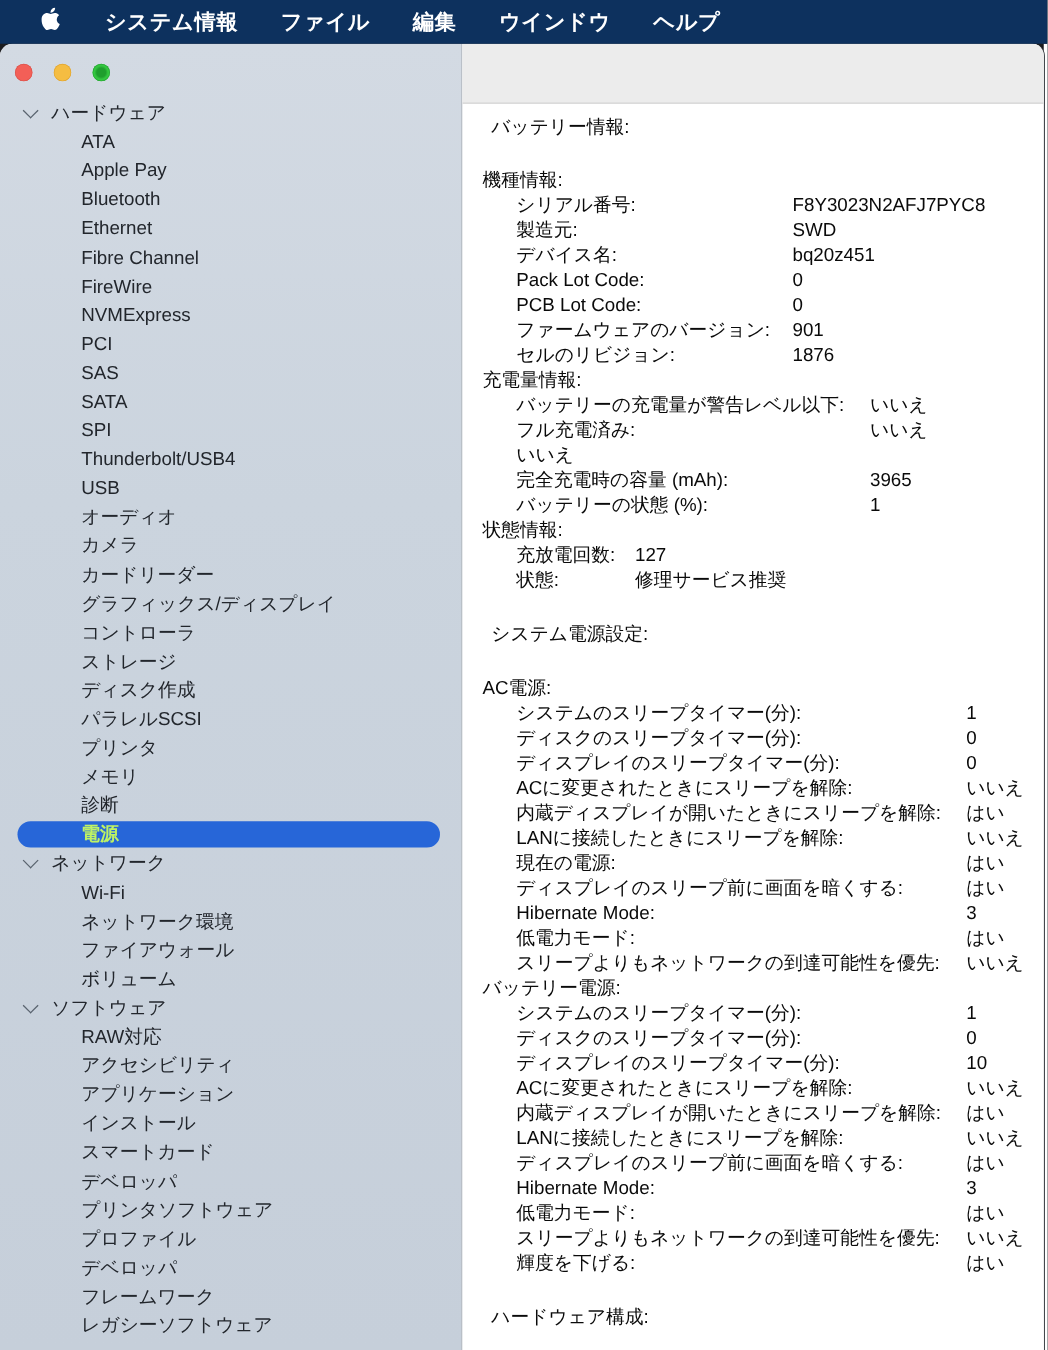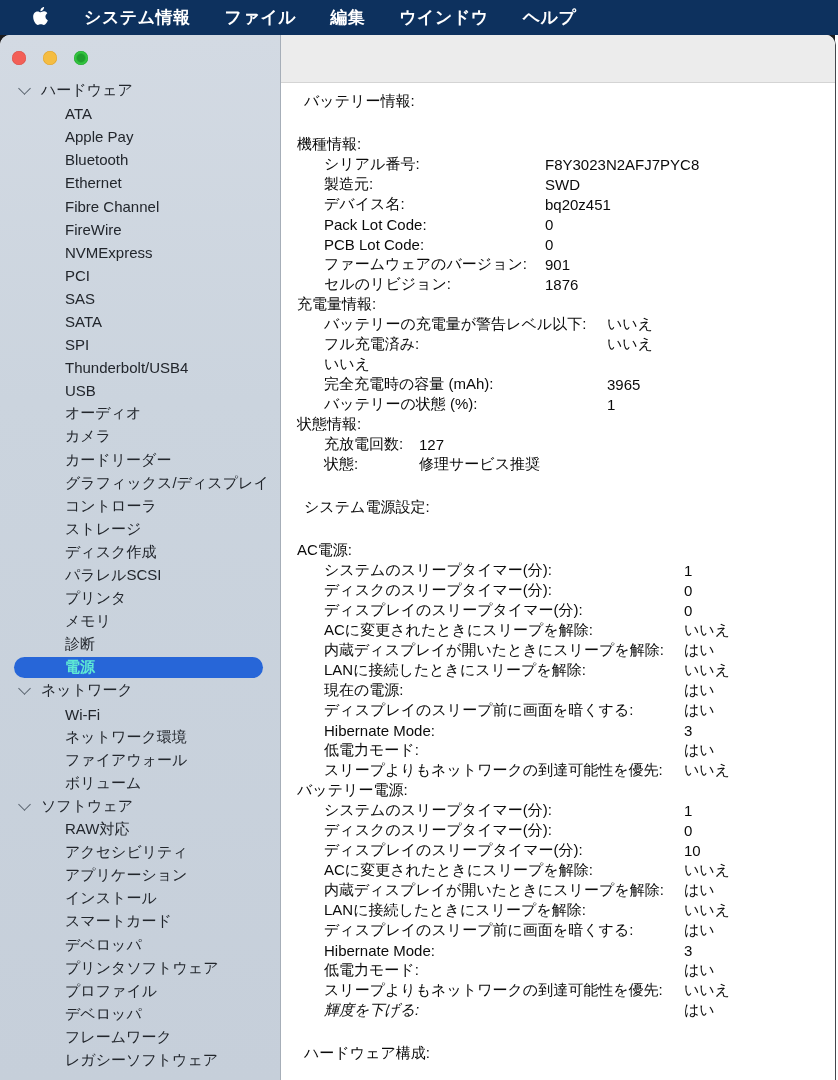--- a/index.html
+++ b/index.html
@@ -19,37 +19,37 @@
   .mitem.app{font-weight:700;}
   
   .edge-white{position:absolute;top:35px;right:0;width:3px;bottom:0;background:#fff;}
   .window{
     position:absolute;top:35px;left:0;right:2px;bottom:0;
     border-radius:10px 10px 0 0;overflow:hidden;display:flex;background:#fff;
     border-right:1.5px solid #43474c;box-sizing:border-box;
   }
   
   .sidebar{
-    width:281px;flex-shrink:0;display:flex;flex-direction:column;
+    width:370px;flex-shrink:0;display:flex;flex-direction:column;
     background:linear-gradient(180deg,#d3dae3 0%,#cbd4de 35%,#c6cfda 100%);
     border-right:1px solid #a6aeb8;box-sizing:border-box;overflow:hidden;
   }
   .traffic{height:44px;box-sizing:border-box;padding:16px 0 0 12px;display:flex;gap:17px;flex-shrink:0;}
   .dot{width:14px;height:14px;border-radius:50%;padding:0;border:none;}
   .dot.red{background:#f35f57;box-shadow:inset 0 0 0 .5px #d9534c;}
   .dot.yellow{background:#f5bd42;box-shadow:inset 0 0 0 .5px #dfa32f;}
   .dot.green{background:radial-gradient(circle at 50% 50%,#1f9e2d 0 36%,#33c63f 54%);box-shadow:inset 0 0 0 .5px #27a534;}
   .side-list{flex:1;overflow:hidden;font-size:15px;color:#22262c;}
   .srow{height:23.1px;display:flex;align-items:center;white-space:nowrap;box-sizing:border-box;}
   .srow.group{padding-left:20px;}
   .chev{width:8px;height:8px;border-right:1.7px solid #59636e;border-bottom:1.7px solid #59636e;transform:rotate(45deg);margin:-4px 12px 0 0;flex-shrink:0;}
   .srow.item{padding-left:65px;}
   .srow.item.selected{
     height:21px;margin:1px 17px 1.1px 14px;padding-left:51px;
-    background:#2766d8;border-radius:10.5px;color:#5eead4;font-weight:600;text-align:right;
+    background:#2766d8;border-radius:10.5px;color:#bef264;font-weight:600;text-align:right;
   }
   
   .content{flex:1;display:flex;flex-direction:column;background:#fff;min-width:0;}
   .toolbar{height:47px;background:#ececec;border-bottom:1px solid #d4d4d4;flex-shrink:0;}
   .report{flex:1;padding-top:8px;font-size:15px;color:#0a0a0a;overflow:hidden;}
   .ln{height:20px;display:flex;align-items:center;white-space:nowrap;}
   .blank{height:23px;}
   .lv0{padding-left:23px;font-weight:400;}
   .lv1{padding-left:16px;}
   .lv2{padding-left:43px;}
@@ -285,21 +285,21 @@
         </div>
         <div class="ln lv2">
           <span class="rlabel" style="width: 360px;">低電力モード:</span>
           <span>はい</span>
         </div>
         <div class="ln lv2">
           <span class="rlabel" style="width: 360px;">スリープよりもネットワークの到達可能性を優先:</span>
           <span>いいえ</span>
         </div>
         <div class="ln lv2">
-          <span class="rlabel" style="width: 360px; font-style: italic;">輝度を下げる:</span>
+          <span class="rlabel" style="width: 360px;">輝度を下げる:</span>
           <span>はい</span>
         </div>
         <div class="blank"></div>
         <div class="ln lv0">ハードウェア構成:</div>
       </div>
   </div>
 
 </div>
 
 </body></html>

